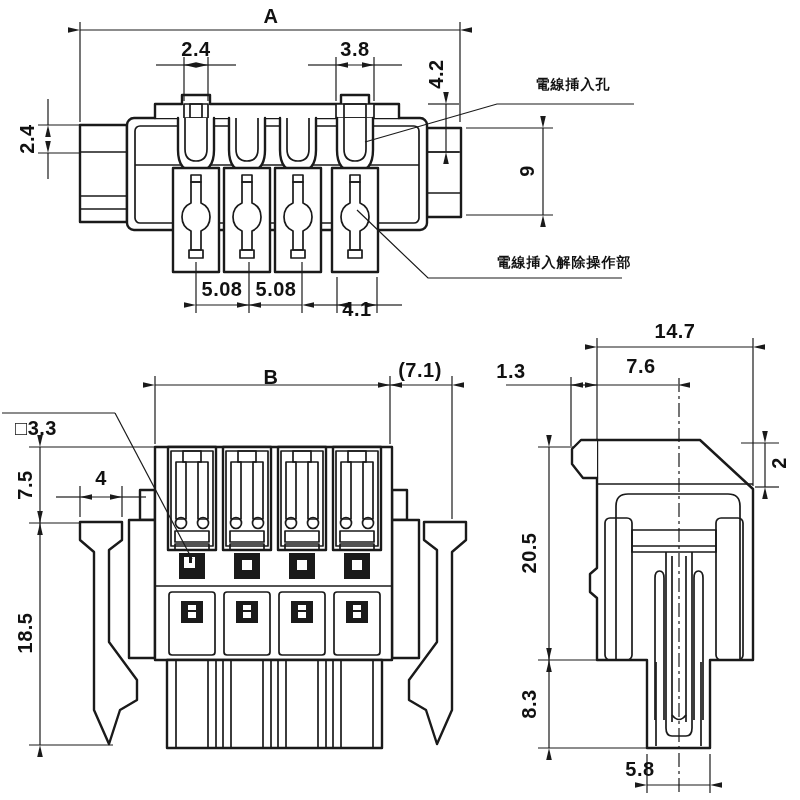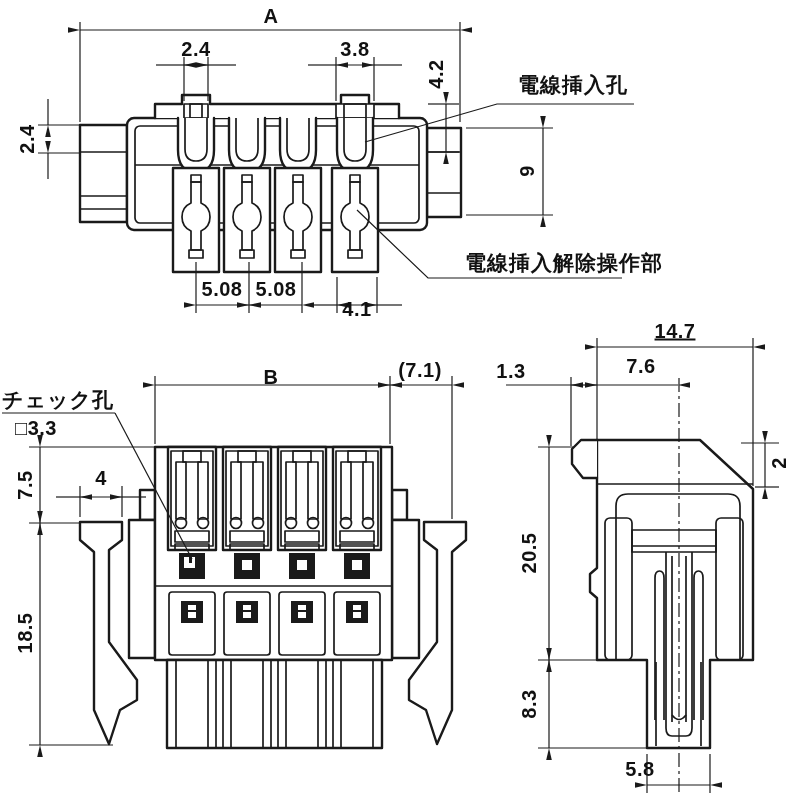--- a/index.html
+++ b/index.html
@@ -7,21 +7,21 @@
          font-family:"Liberation Sans","DejaVu Sans",sans-serif;}
   svg{position:absolute;left:0;top:0;}
   .s-main{stroke:#1a1a1a;stroke-width:2.4;fill:none;stroke-linejoin:round;stroke-linecap:round;}
   .s-med{stroke:#1a1a1a;stroke-width:1.7;fill:none;stroke-linejoin:round;}
   .s-dim{stroke:#1a1a1a;stroke-width:1.2;fill:none;}
   .wfill{fill:#ffffff;}
   .bfill{fill:#1a1a1a;stroke:none;}
   .dim{position:absolute;transform:translate(-50%,-50%);font-weight:bold;font-size:20px;
        color:#111;white-space:nowrap;letter-spacing:0.5px;}
   .dim.rot{transform:translate(-50%,-50%) rotate(-90deg);}
-  .jp{font-size:21px;letter-spacing:1px;}
+  .jp{font-size:14px;letter-spacing:1px;}
 </style>
 </head>
 <body>
 
 <div id="stage">
 
 <svg width="800" height="800" viewBox="0 0 800 800">
   <defs>
     <marker id="ar" viewBox="0 0 13 8" refX="0.6" refY="4" markerWidth="13" markerHeight="8" markerUnits="userSpaceOnUse" orient="auto-start-reverse">
       <path d="M0.6,4 L13,1.1 L13,6.9 Z" fill="#1a1a1a"></path>
@@ -329,27 +329,26 @@
 <div class="dim rot" style="left:27px;top:139px;">2.4</div>
 <div class="dim rot" style="left:527px;top:171px;">9</div>
 <div class="dim" style="left:222px;top:289px;">5.08</div>
 <div class="dim" style="left:276px;top:289px;">5.08</div>
 <div class="dim" style="left:357px;top:289px;margin-top:20px;">4.1</div>
 <div class="dim jp" style="left:573px;top:85px;">電線挿入孔</div>
 <div class="dim jp" style="left:564px;top:263px;">電線挿入解除操作部</div>
 
 <div class="dim" style="left:271px;top:377px;">B</div>
 <div class="dim" style="left:420px;top:370px;">(7.1)</div>
-<div class="dim jp" style="left:58px;top:400px;">チェック孔</div>
 <div class="dim" style="left:36px;top:428px;">□3.3</div>
 <div class="dim rot" style="left:25px;top:485px;">7.5</div>
 <div class="dim" style="left:101px;top:478px;">4</div>
 <div class="dim rot" style="left:25px;top:633px;">18.5</div>
 
-<div class="dim" style="left:675px;top:331px;text-decoration:underline;">14.7</div>
+<div class="dim" style="left:675px;top:331px;">14.7</div>
 <div class="dim" style="left:511px;top:371px;">1.3</div>
 <div class="dim" style="left:641px;top:366px;">7.6</div>
 <div class="dim rot" style="left:779px;top:463px;">2</div>
 <div class="dim rot" style="left:529px;top:553px;">20.5</div>
 <div class="dim rot" style="left:529px;top:704px;">8.3</div>
 <div class="dim" style="left:640px;top:769px;">5.8</div>
 
 </div>
 
 </body></html>

